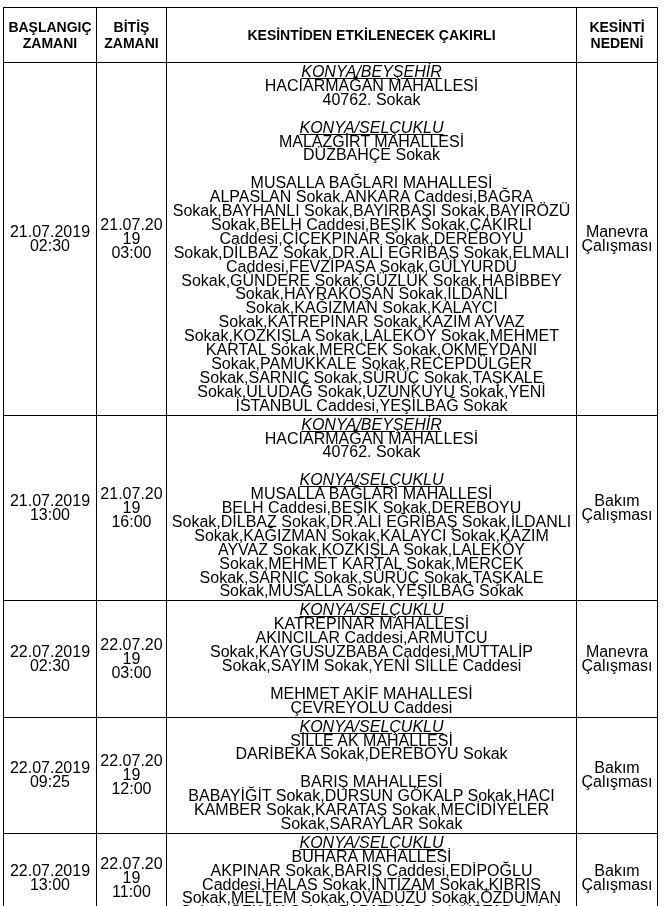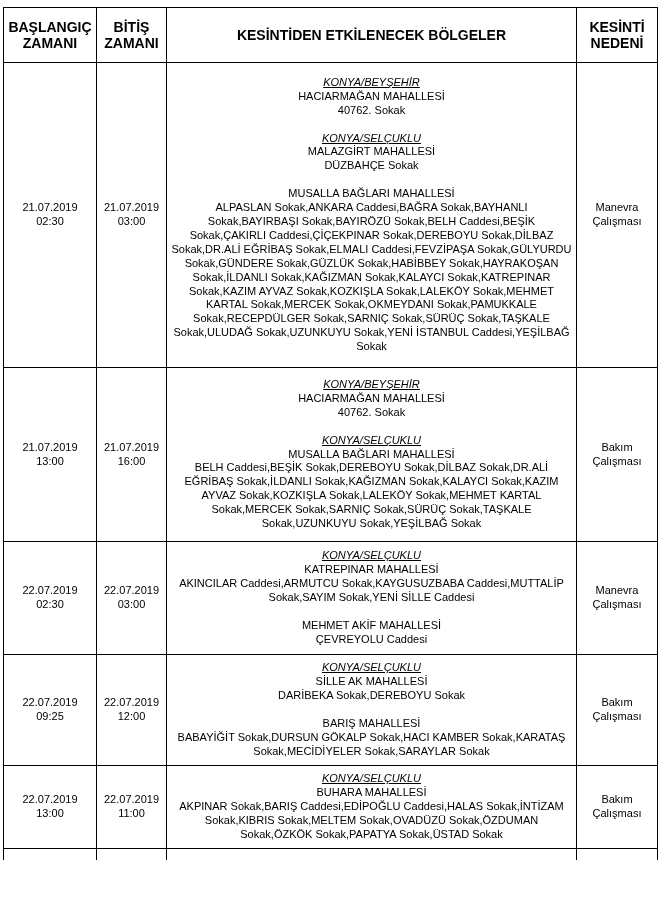--- a/index.html
+++ b/index.html
@@ -23,21 +23,21 @@
     width: 654px;
     border-collapse: collapse;
     table-layout: fixed;
   }
   table.outage th,
   table.outage td {
     border: 1.5px solid #000000;
     padding: 2px 3px;
     vertical-align: middle;
     text-align: center;
-    font-size: 11px;
+    font-size: 16px;
     line-height: 13.9px;
     overflow: hidden;
     word-wrap: break-word;
   }
   table.outage thead tr {
     height: 55px;
   }
   table.outage th {
     font-weight: bold;
     font-size: 14px;
@@ -66,21 +66,21 @@
     <colgroup>
       <col style="width:93px">
       <col style="width:70px">
       <col style="width:410px">
       <col style="width:81px">
     </colgroup>
     <thead>
       <tr>
         <th>BAŞLANGIÇ ZAMANI</th>
         <th>BİTİŞ ZAMANI</th>
-        <th>KESİNTİDEN ETKİLENECEK BÖLGELER</th>
+        <th>KESİNTİDEN ETKİLENECEK ÇAKIRLI</th>
         <th>KESİNTİ NEDENİ</th>
       </tr>
     </thead>
     <tbody>
         <tr style="height: 305px;">
     <td>
       <div>21.07.2019</div>
       <div>02:30</div>
     </td>
     <td>
@@ -117,21 +117,21 @@
     </td>
     <td>
             <div class="block">
     <div class="district">KONYA/BEYŞEHİR</div>
     <div>HACIARMAĞAN MAHALLESİ</div>
     <div>40762. Sokak</div>
   </div>
             <div class="block">
     <div class="district">KONYA/SELÇUKLU</div>
     <div>MUSALLA BAĞLARI MAHALLESİ</div>
-    <div>BELH Caddesi,BEŞİK Sokak,DEREBOYU Sokak,DİLBAZ Sokak,DR.ALİ EĞRİBAŞ Sokak,İLDANLI Sokak,KAĞIZMAN Sokak,KALAYCI Sokak,KAZIM AYVAZ Sokak,KOZKIŞLA Sokak,LALEKÖY Sokak,MEHMET KARTAL Sokak,MERCEK Sokak,SARNIÇ Sokak,SÜRÜÇ Sokak,TAŞKALE Sokak,UZUNKUYU Sokak,YEŞİLBAĞ Sokak</div>
+    <div>BELH Caddesi,BEŞİK Sokak,DEREBOYU Sokak,DİLBAZ Sokak,DR.ALİ EĞRİBAŞ Sokak,İLDANLI Sokak,KAĞIZMAN Sokak,KALAYCI Sokak,KAZIM AYVAZ Sokak,KOZKIŞLA Sokak,LALEKÖY Sokak,MEHMET KARTAL Sokak,MERCEK Sokak,SARNIÇ Sokak,SÜRÜÇ Sokak,TAŞKALE Sokak,MUSALLA Sokak,YEŞİLBAĞ Sokak</div>
   </div>
           </td>
     <td>Bakım Çalışması</td>
   </tr>
         <tr style="height: 113px;">
     <td>
       <div>22.07.2019</div>
       <div>02:30</div>
     </td>
     <td>

